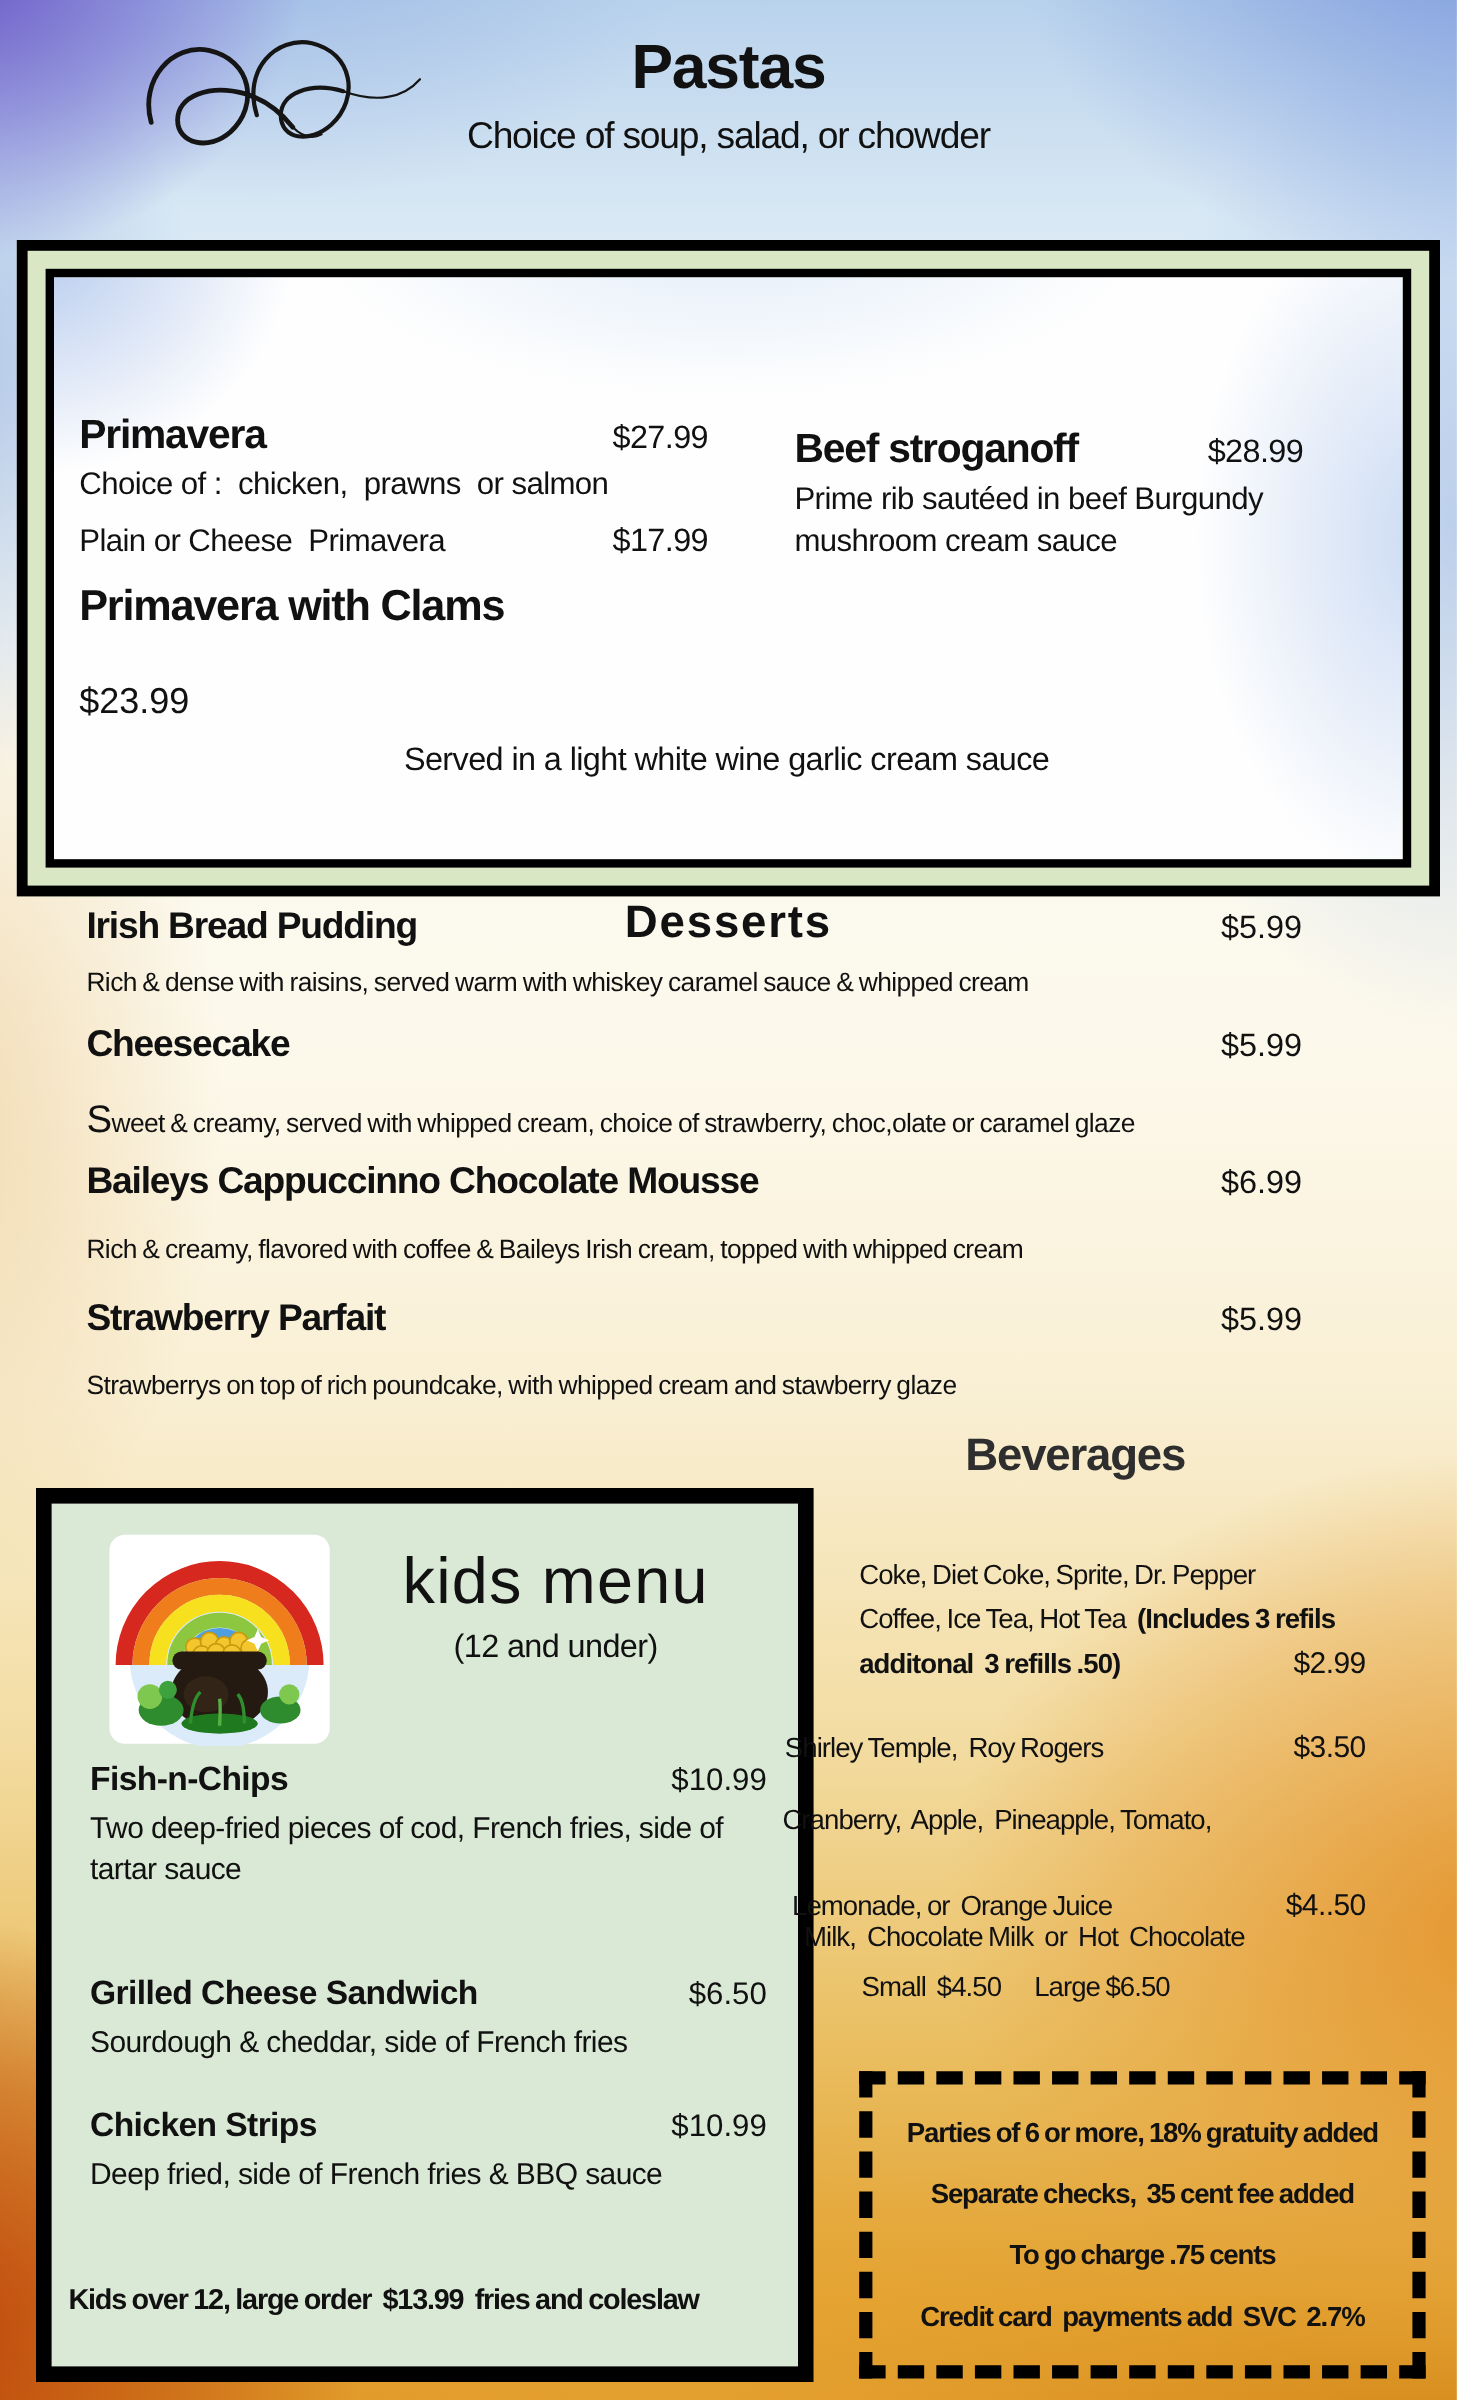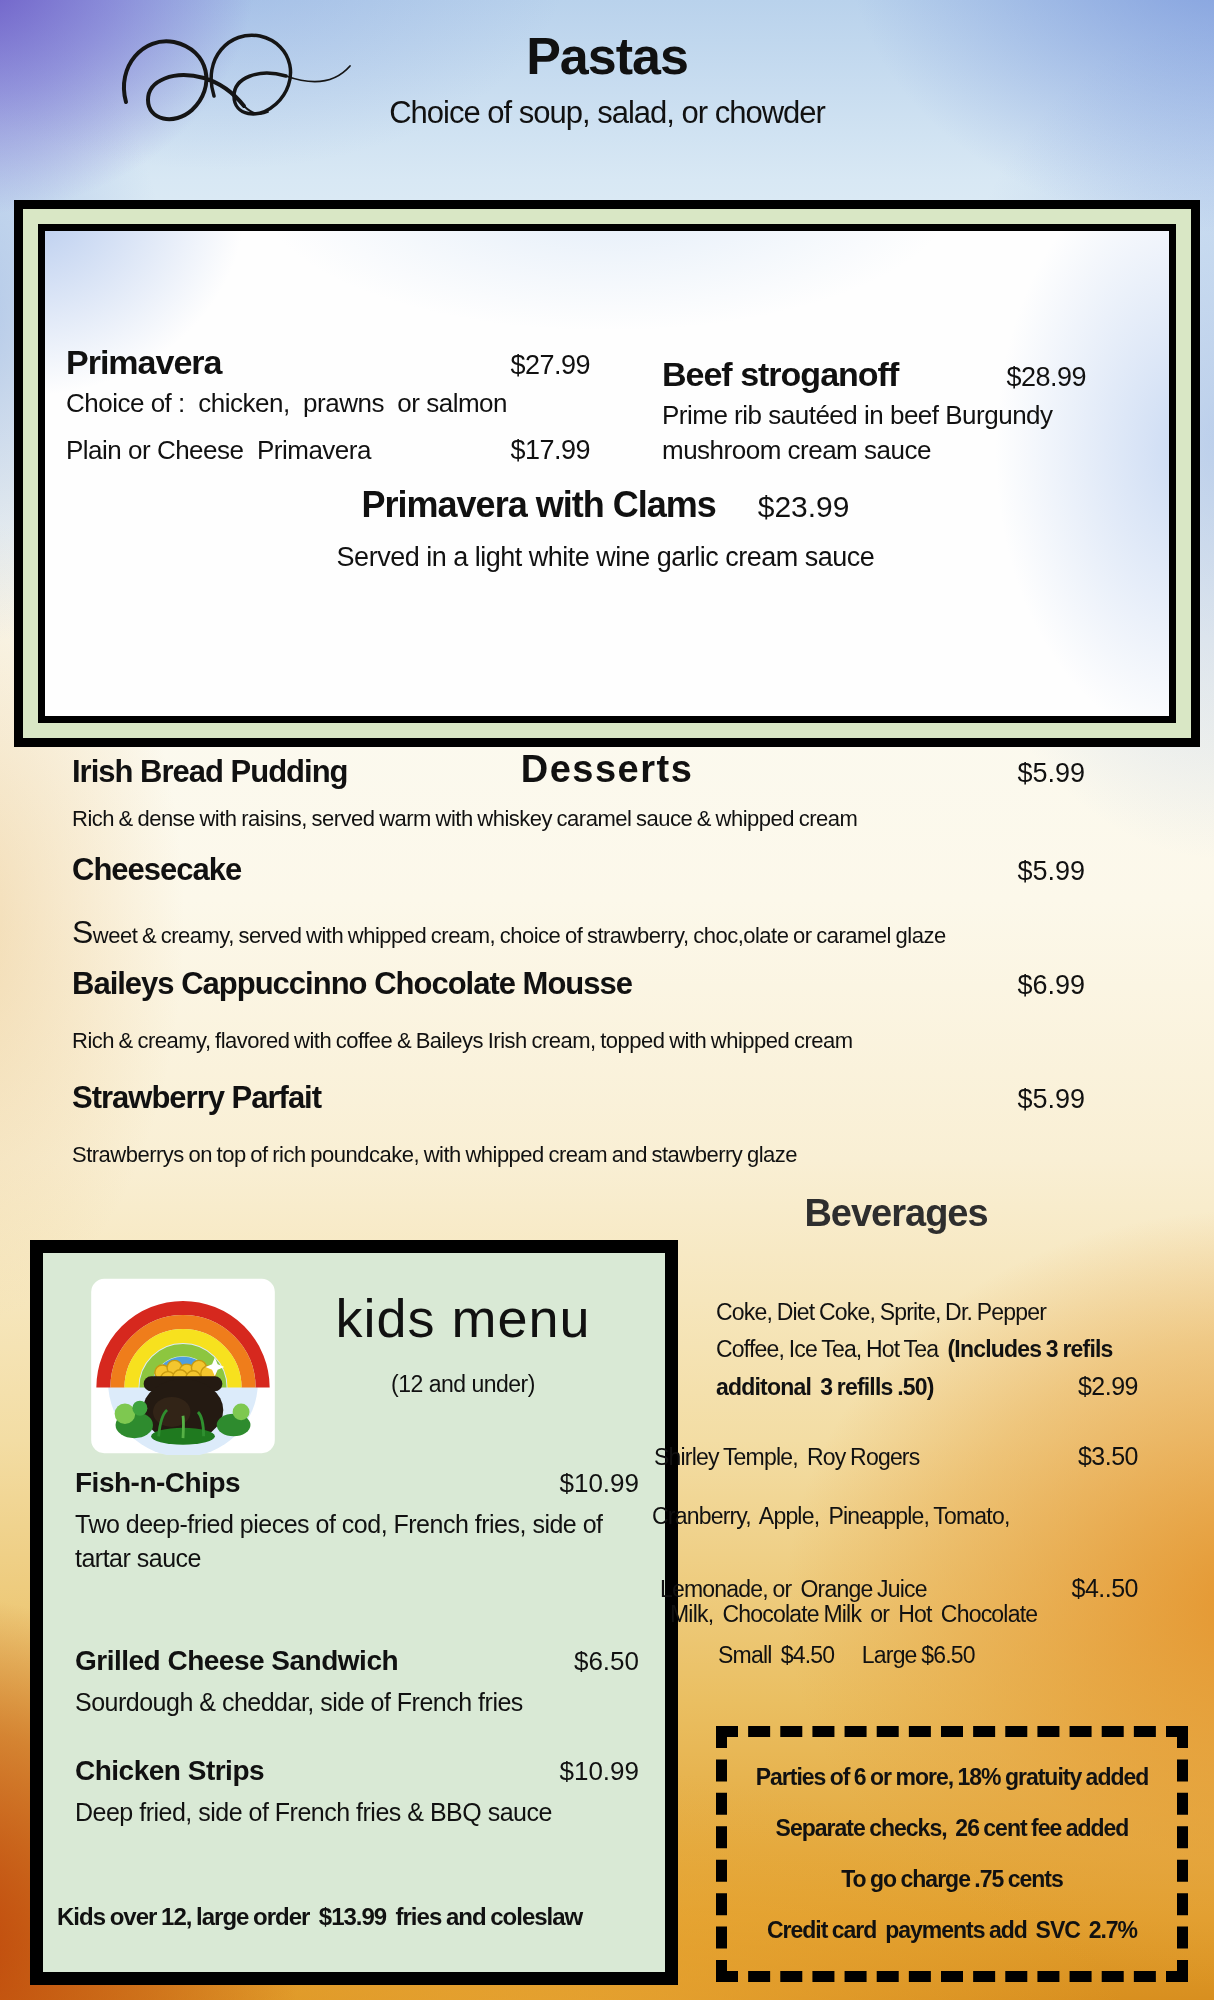--- a/index.html
+++ b/index.html
@@ -39,21 +39,21 @@
       linear-gradient(#fefefe,#fefefe);}
   .pasta-cols{display:flex;}
   .pcol-left{width:524px;}
   .pcol-right{width:424px;margin-left:72px;padding-top:12px;}
   .item-row{display:flex;justify-content:space-between;align-items:baseline;}
   .iname{font-size:34px;font-weight:700;letter-spacing:-1px;}
   .iprice{font-size:27px;letter-spacing:-0.5px;}
   .idesc{font-size:26px;line-height:35px;letter-spacing:-0.5px;margin-top:4px;}
   .sub-row{margin-top:12px;}
   .sub-row .idesc{margin-top:0;}
-  .feature{margin-top:16px;display:flex;justify-content:center;gap:42px;align-items:baseline;}
+  .feature{margin-top:16px;display:flex;justify-content:center;gap:42px;align-items:baseline;flex-direction:column;}
   .fname{font-size:36px;font-weight:700;letter-spacing:-1px;}
   .fprice{font-size:30px;}
   .fdesc{text-align:center;font-size:27px;letter-spacing:-0.5px;margin-top:16px;}
 
   
   .desserts{position:absolute;left:0;top:748px;width:1214px;height:470px;}
   .d-title{position:absolute;top:0;left:0;right:0;text-align:center;
     font-size:38px;font-weight:700;letter-spacing:1.5px;}
   .d-item{position:absolute;left:72px;right:129px;}
   .d-row{display:flex;justify-content:space-between;align-items:baseline;}
@@ -62,21 +62,21 @@
   .d-desc{font-size:22px;letter-spacing:-0.5px;word-spacing:-1px;margin-top:16px;}
   .d-desc.gap-lg{margin-top:26px;}
   .d-desc.bigcap::first-letter{font-size:32px;}
 
   
   .kids-box{position:absolute;left:30px;top:1240px;width:648px;height:745px;
     box-sizing:border-box;border:13px solid #000;background:#d9e9d5;}
   .kids-rainbow{position:absolute;left:46px;top:24px;width:188px;height:178px;}
   .kids-titleblock{position:absolute;left:222px;top:34px;width:396px;text-align:center;}
   .kt-title{font-size:54px;letter-spacing:1px;font-family:cursive, sans-serif;}
-  .kt-sub{font-size:23px;margin-top:22px;letter-spacing:-0.5px;}
+  .kt-sub{font-size:27px;margin-top:8px;letter-spacing:-0.5px;}
   .k-item{position:absolute;left:32px;right:26px;}
   .k-row{display:flex;justify-content:space-between;align-items:baseline;}
   .k-name{font-size:28px;font-weight:700;letter-spacing:-0.5px;}
   .k-price{font-size:26px;}
   .k-desc{font-size:25px;line-height:34px;letter-spacing:-0.5px;margin-top:8px;max-width:548px;}
   .k-footnote{position:absolute;left:14px;right:10px;top:650px;
     font-size:24px;font-weight:700;letter-spacing:-1px;word-spacing:-1px;}
 
   
   .beverages{position:absolute;left:652px;top:1192px;width:488px;height:540px;}
@@ -281,18 +281,18 @@
     </div>
 
     <div class="bev bev-milk">
       <div data-bind="beverages.milk_line1">Milk,  Chocolate Milk  or  Hot  Chocolate</div>
       <div class="l2" data-bind="beverages.milk_line2">Small  $4.50      Large $6.50</div>
     </div>
   </div>
 
   <div class="notice-box">
     <div class="notice-line" data-bind="notice.lines.0">Parties of 6 or more, 18% gratuity added</div>
-    <div class="notice-line" data-bind="notice.lines.1">Separate checks,  26 cent fee added</div>
+    <div class="notice-line" data-bind="notice.lines.1">Separate checks,  35 cent fee added</div>
     <div class="notice-line" data-bind="notice.lines.2">To go charge .75 cents</div>
     <div class="notice-line" data-bind="notice.lines.3">Credit card  payments add  SVC  2.7%</div>
   </div>
 
 </div>
 
 </body></html>

